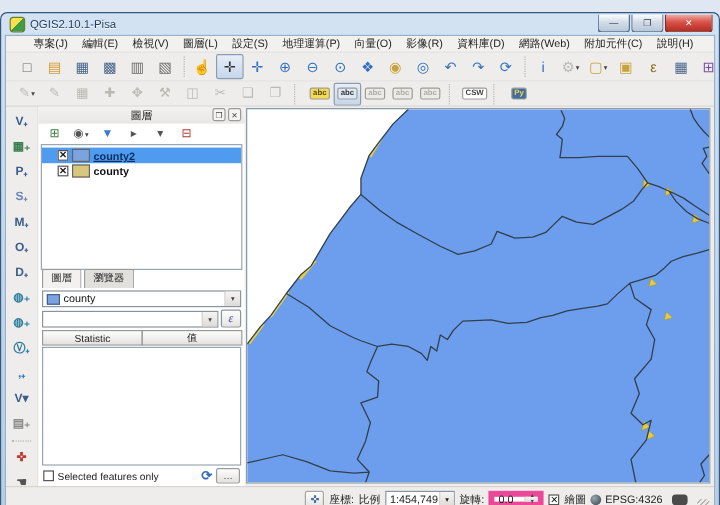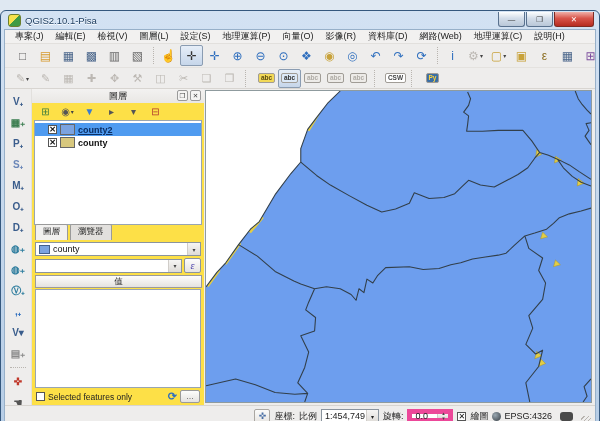--- a/index.html
+++ b/index.html
@@ -8,40 +8,40 @@
        background:linear-gradient(#d3e2f3,#b6cde6);padding:0 3px 3px 3px;display:flex;flex-direction:column;}
   .titlebar{height:17px;display:flex;align-items:center;gap:4px;padding:1px 2px 0 4px;}
   .qicon{width:11px;height:11px;border-radius:3px;background:linear-gradient(135deg,#f7e14c 0 50%,#3f9b44 50% 100%);border:1px solid #6b7f2e;}
   .wtitle{font-size:9.5px;color:#1d3click;color:#1d3c5e;text-shadow:0 1px 0 #fff;}
   .wbtns{margin-left:auto;display:flex;gap:1px;align-self:flex-start;}
   .wb{width:27px;height:15px;box-sizing:border-box;border:1px solid #59718e;border-top:none;border-radius:0 0 3px 3px;
       background:linear-gradient(#fdfefe,#d3dde9 45%,#b9c7d8);display:flex;align-items:center;justify-content:center;
       font-size:7.5px;color:#333;}
   .wb.close{width:40px;background:linear-gradient(#f0b0a8,#d8544a 45%,#b62c21);color:#fff;border-color:#7e2a22;}
   .client{flex:1;background:#eeedec;border:1px solid #97b0c9;display:flex;flex-direction:column;min-height:0;}
-  .menubar{height:13px;display:flex;align-items:flex-end;font-size:9px;color:#222;padding-left:4px;background:#f2f1f0;border-bottom:1px solid #e2e0dd;}
+  .menubar{height:13px;display:flex;align-items:flex-end;font-size:9px;color:#222;padding-left:17px;background:#f2f1f0;border-bottom:1px solid #e2e0dd;}
   .mitem{padding:0 6px;}
   .trow{display:flex;align-items:center;padding-left:6px;background:#eeedec;}
   .trow.r1{height:23px;border-bottom:1px solid #e4e2df;}
   .trow.r2{height:20px;border-bottom:1px solid #d8d5d1;}
   .tbtn{width:21px;height:19px;display:flex;align-items:center;justify-content:center;border:1px solid transparent;border-radius:2px;position:relative;flex:none;}
   .trow.r2 .tbtn{height:17px;}
   .tbtn.active{border-color:#8a9cb2;background:linear-gradient(#e6eef8,#c6d6ea);}
   .glyph{font-size:12px;line-height:1;}
   .trow.r2 .glyph{font-size:11px;}
   .tbtn .dd{font-size:6px;color:#444;margin-left:1px;}
   .tbtn.disabled .glyph{color:#bcb8b3 !important;}
   .badge{font-size:6.5px;font-weight:bold;padding:1px 2px;border:1px solid #a09c96;border-radius:2px;line-height:1;}
   .tsep{width:6px;height:17px;border-left:1px dotted #b9b5b0;margin:0 3px 0 4px;}
   .main{flex:1;display:flex;min-height:0;}
   .vtools{width:26px;background:#eeedec;display:flex;flex-direction:column;align-items:center;padding-top:2px;border-right:1px solid #e2e0dd;}
   .vtools .tbtn{width:21px;height:19px;}
   .vtools .glyph{font-size:10px;font-weight:bold;}
   .vsep{width:16px;border-top:1px dotted #b9b5b0;margin:3px 0;}
-  .dock{width:172px;display:flex;flex-direction:column;background:#fde047;min-height:0;}
+  .dock{width:172px;display:flex;flex-direction:column;background:#ffffff;min-height:0;}
   .panel{display:flex;flex-direction:column;min-height:0;}
   .p-layers{height:151px;}
   .p-stats{flex:1;}
   .ptitle{height:14px;display:flex;align-items:center;justify-content:center;font-size:9px;color:#222;position:relative;
           background:linear-gradient(#f3f2f1,#e9e7e4);}
   .pbtns{position:absolute;right:3px;top:1px;display:flex;gap:2px;}
   .pbtn{width:11px;height:11px;box-sizing:border-box;border:1px solid #9a9a9a;background:#f5f4f3;border-radius:2px;
         font-size:6.5px;display:flex;align-items:center;justify-content:center;color:#444;}
   .ltools{height:17px;display:flex;align-items:center;gap:1px;padding-left:3px;}
   .ltools .tbtn{width:19px;height:16px;}
@@ -119,21 +119,21 @@
           <div class="mitem">專案(J)</div>
           <div class="mitem">編輯(E)</div>
           <div class="mitem">檢視(V)</div>
           <div class="mitem">圖層(L)</div>
           <div class="mitem">設定(S)</div>
           <div class="mitem">地理運算(P)</div>
           <div class="mitem">向量(O)</div>
           <div class="mitem">影像(R)</div>
           <div class="mitem">資料庫(D)</div>
           <div class="mitem">網路(Web)</div>
-          <div class="mitem">地理運算(C)</div>
+          <div class="mitem">附加元件(C)</div>
           <div class="mitem">說明(H)</div>
         </div>
     <div class="trow r1" id="tb1">
           <div class="tbtn">
             <span class="glyph" style="color: rgb(107, 107, 107);">□</span>
           </div>
           <div class="tbtn">
             <span class="glyph" style="color: rgb(215, 155, 46);">▤</span>
           </div>
           <div class="tbtn">
@@ -377,20 +377,21 @@
               <span class="arrow">▾</span>
             </div>
           </div>
           <div class="srow">
             <div class="combo">
               <span class="arrow">▾</span>
             </div>
             <div class="ebtn">ε</div>
           </div>
           <div class="thead">
+            <div class="th">Statistic</div>
             <div class="th">值</div>
           </div>
           <div class="sbody"></div>
           <div class="sbottom">
             <span class="cb"></span>
             <span>Selected features only</span>
             <span class="refresh">⟳</span>
             <span class="morebtn">…</span>
           </div>
         </div>

